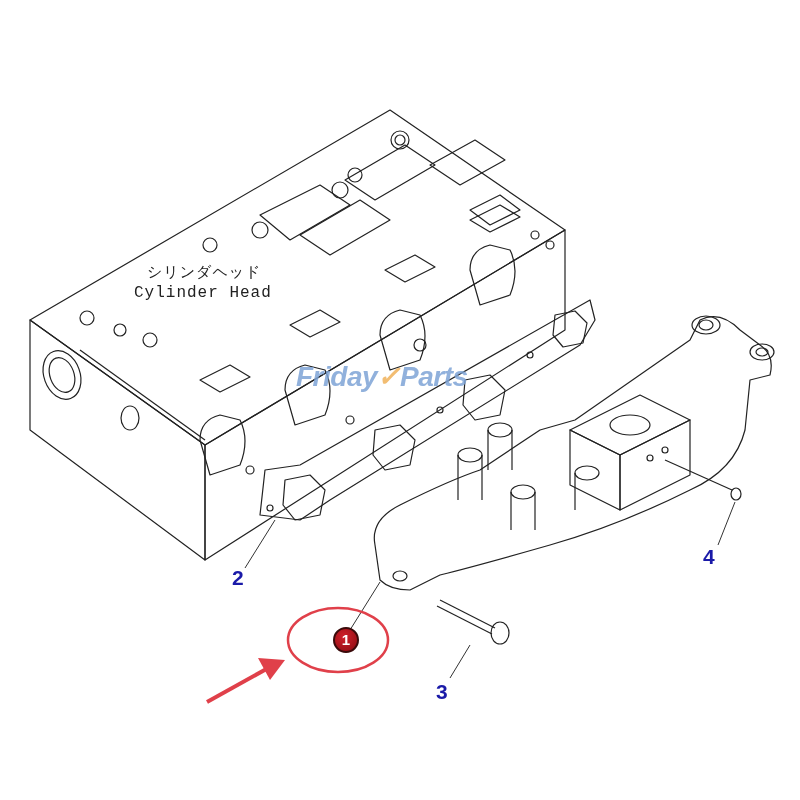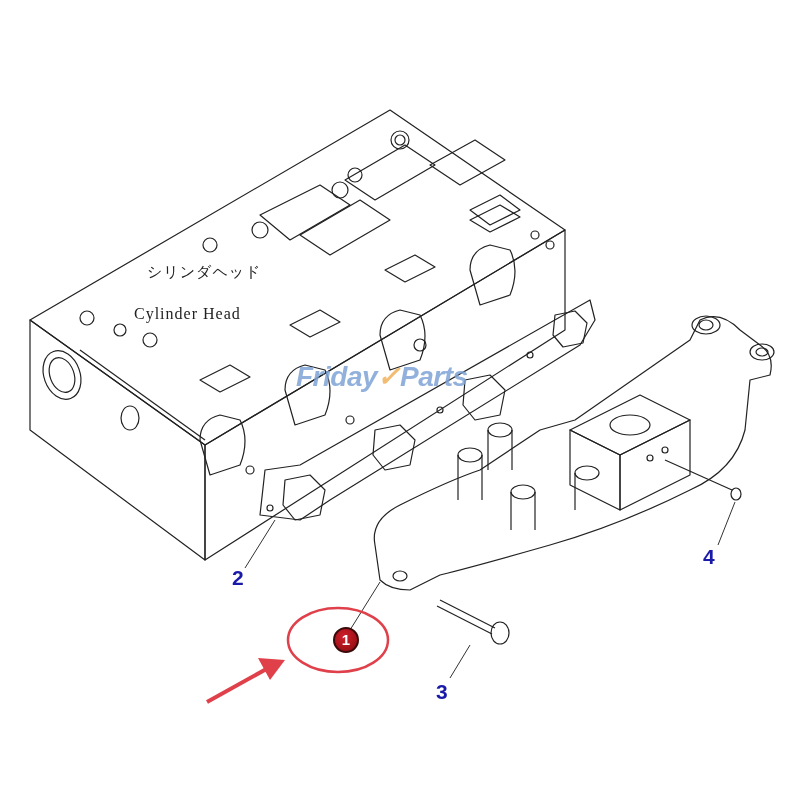--- a/index.html
+++ b/index.html
@@ -1,19 +1,19 @@
 <!DOCTYPE html>
 <html><head>
 <meta charset="utf-8">
 <style>
   html,body{margin:0;padding:0;background:#fff;}
   #canvas{position:relative;width:800px;height:800px;overflow:hidden;background:#fff;font-family:"DejaVu Sans",sans-serif;}
   svg.drawing{position:absolute;left:0;top:0;}
   .lbl-jp{position:absolute;left:147px;top:263px;font-family:"DejaVu Sans Mono",monospace;font-size:15px;color:#222;letter-spacing:1px;}
-  .lbl-en{position:absolute;left:134px;top:284px;font-family:Liberation Serif, serif;font-size:16px;color:#222;letter-spacing:1px;margin-top:21px;}
+  .lbl-en{position:absolute;left:134px;top:284px;font-family:Liberation Mono, monospace;font-size:16px;color:#222;letter-spacing:1px;}
   .callout{position:absolute;font-family:"Liberation Sans",sans-serif;font-weight:bold;font-size:21px;color:#1a1aa8;}
   .wm{position:absolute;left:296px;top:360px;font-family:"Liberation Sans",sans-serif;font-weight:bold;font-style:italic;font-size:28px;color:#7ea4d6;opacity:0.85;letter-spacing:-0.5px;}
   .wm .v{color:#f0b25a;}
   .badge{position:absolute;left:333px;top:627px;width:26px;height:26px;border-radius:50%;background:radial-gradient(circle at 40% 35%,#d0202a,#8a0a10);border:2px solid #3a0a0a;box-sizing:border-box;color:#fff;font-family:"Liberation Sans",sans-serif;font-weight:bold;font-size:15px;text-align:center;line-height:22px;}
 </style>
 </head>
 <body>
 
 <div id="canvas">
   <svg class="drawing" width="800" height="800" viewBox="0 0 800 800">

